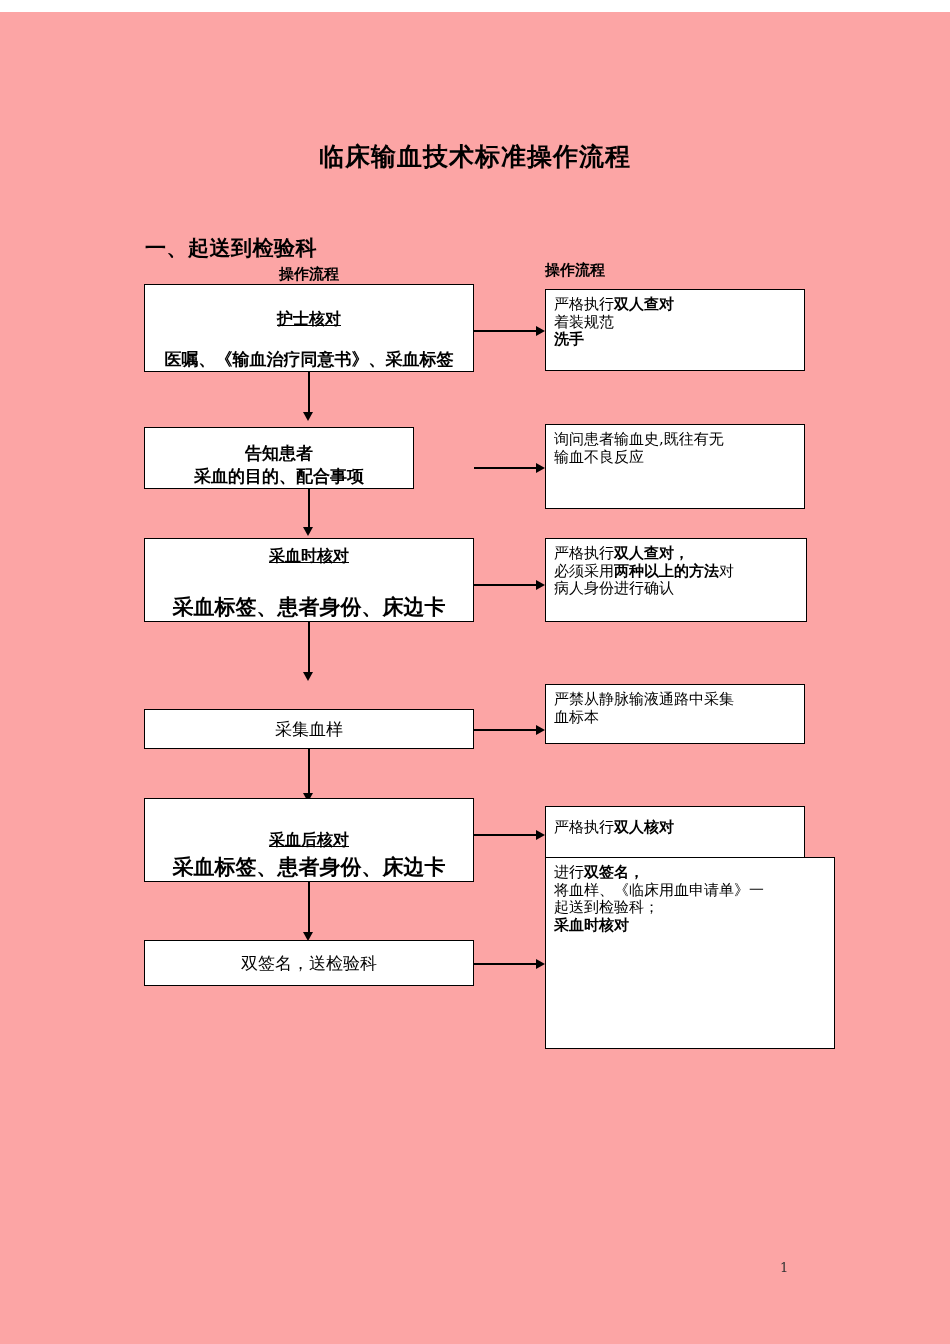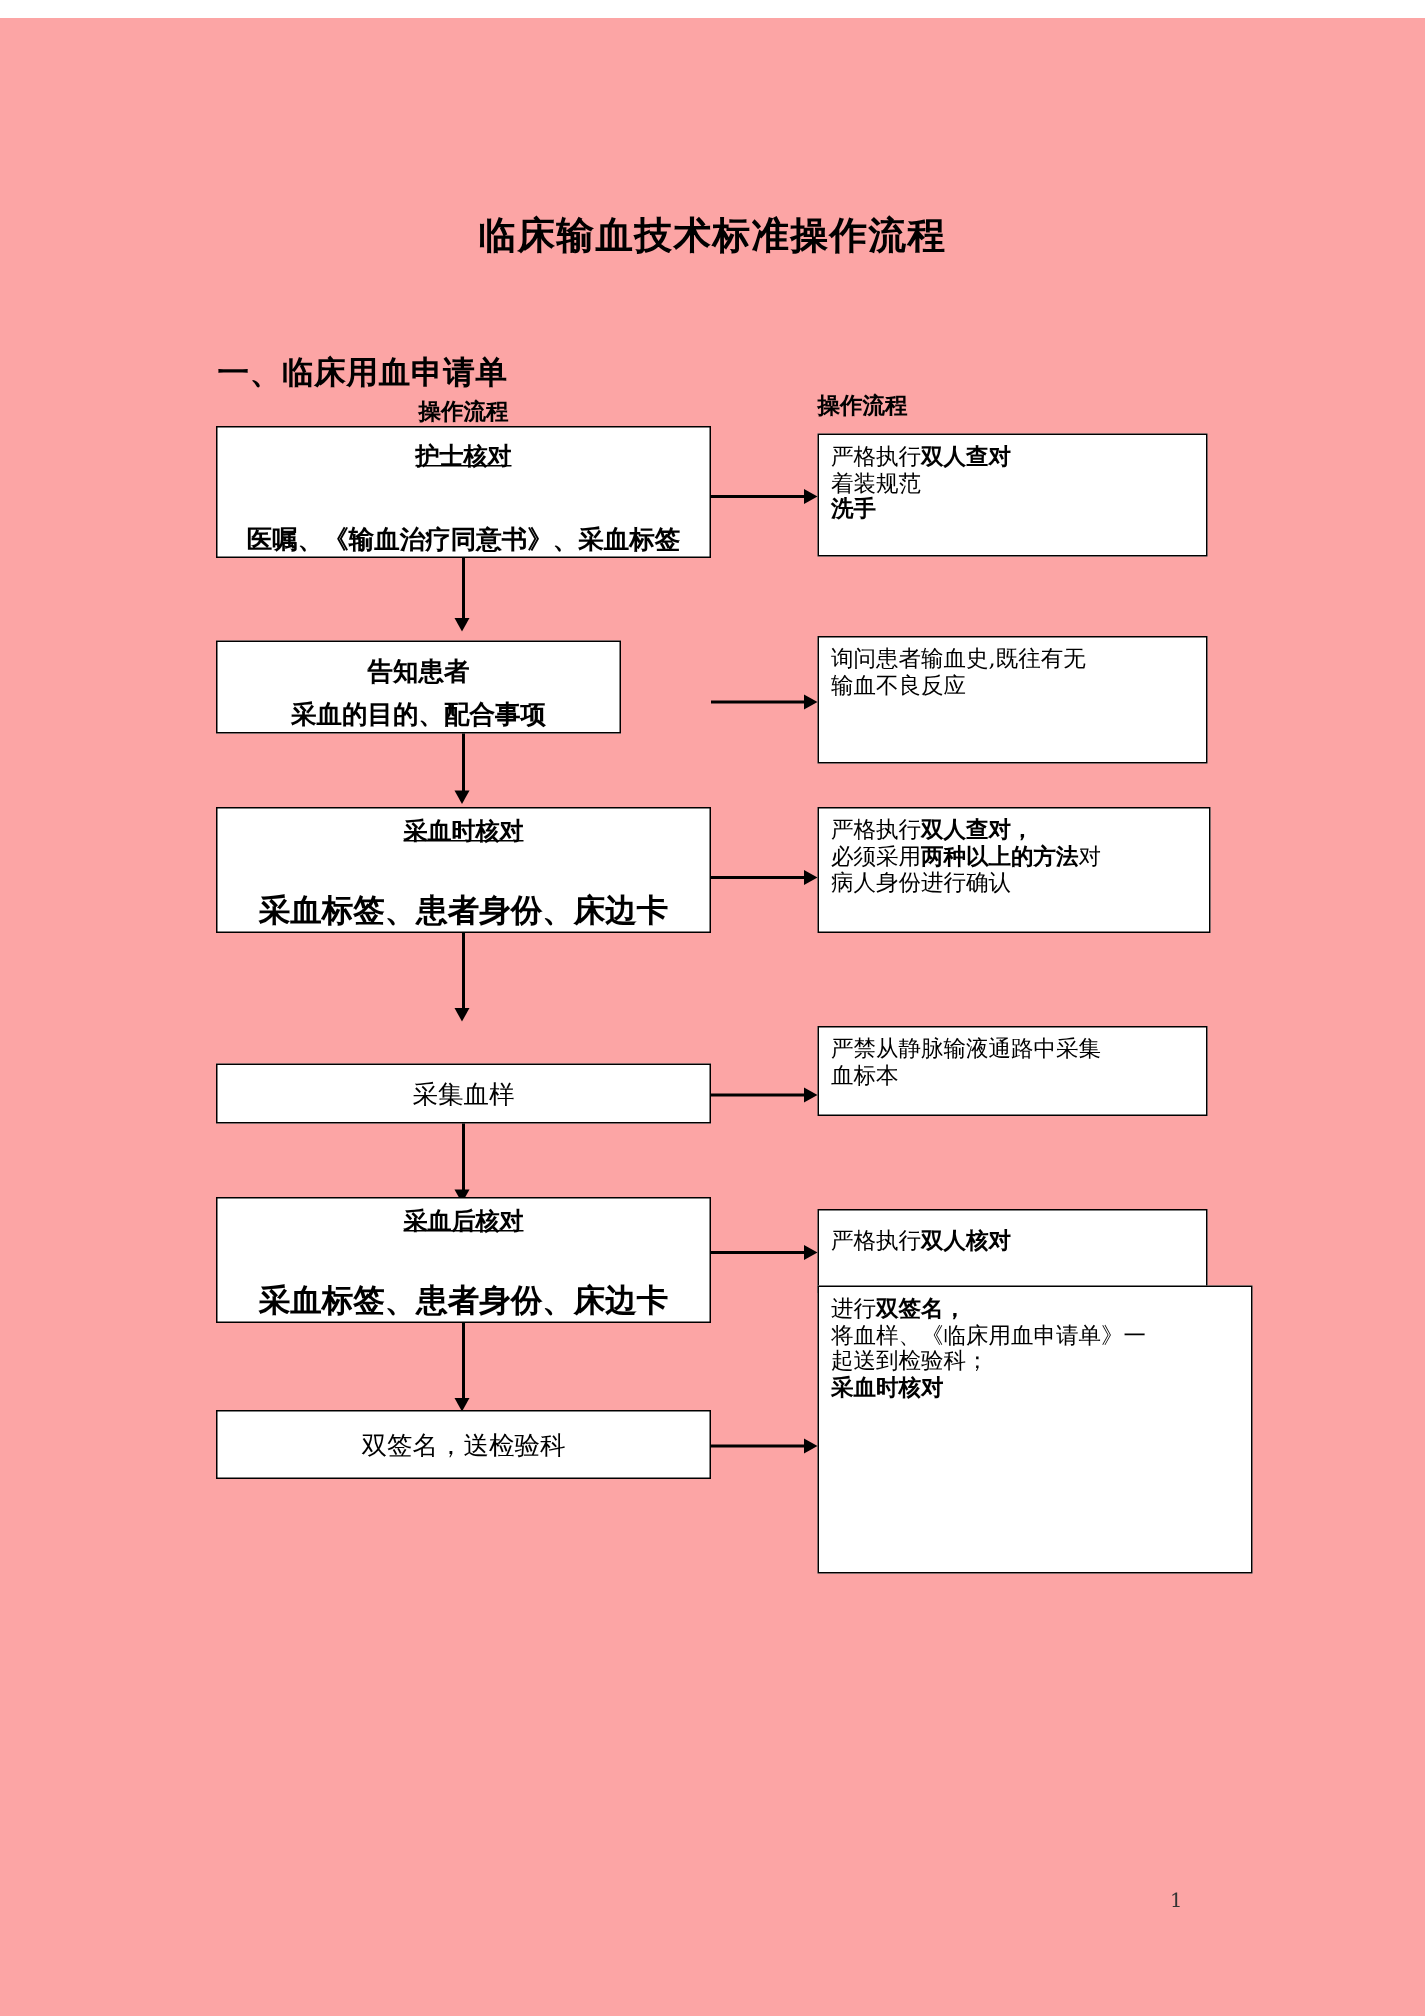--- a/index.html
+++ b/index.html
@@ -58,21 +58,21 @@
   .box {
     position: absolute;
     border: 1.6px solid #000000;
     background: #ffffff;
     box-sizing: border-box;
   }
   .flow-box {
     display: flex;
     flex-direction: column;
     align-items: center;
-    justify-content: space-between;
+    justify-content: flex-end;
   }
   .note-box {
     padding: 6px 6px 8px 8px;
     line-height: 1.18;
   }
 
   
   .fb-head {
     text-decoration: underline;
     font-weight: bold;
@@ -158,21 +158,21 @@
     color: #333333;
   }
 </style>
 </head>
 <body>
 
 <div id="page">
 
   <div class="doc-title">临床输血技术标准操作流程</div>
 
-  <div class="section-heading">一、临床用血申请单</div>
+  <div class="section-heading">一、起送到检验科</div>
 
   <div class="col-head left">操作流程</div>
   <div class="col-head right">操作流程</div>
 
   <div class="box flow-box" style="left:144px; top:272px; width:330px; height:88px; padding-top:9px;">
     <div class="fb-head">护士核对</div>
     <div class="fb-line" style="margin-top:18px;">医嘱、《输血治疗同意书》、采血标签</div>
   </div>
 
   <div class="box note-box" style="left:545px; top:277px; width:260px; height:82px;">

